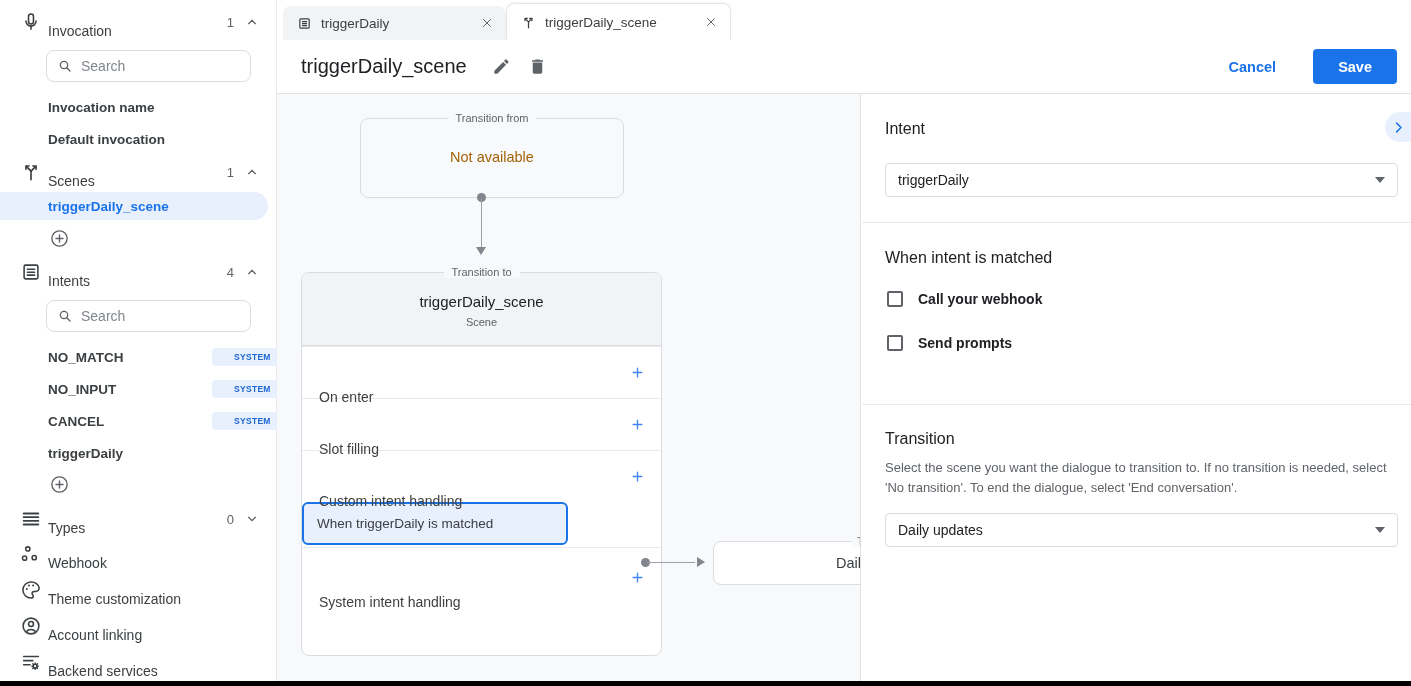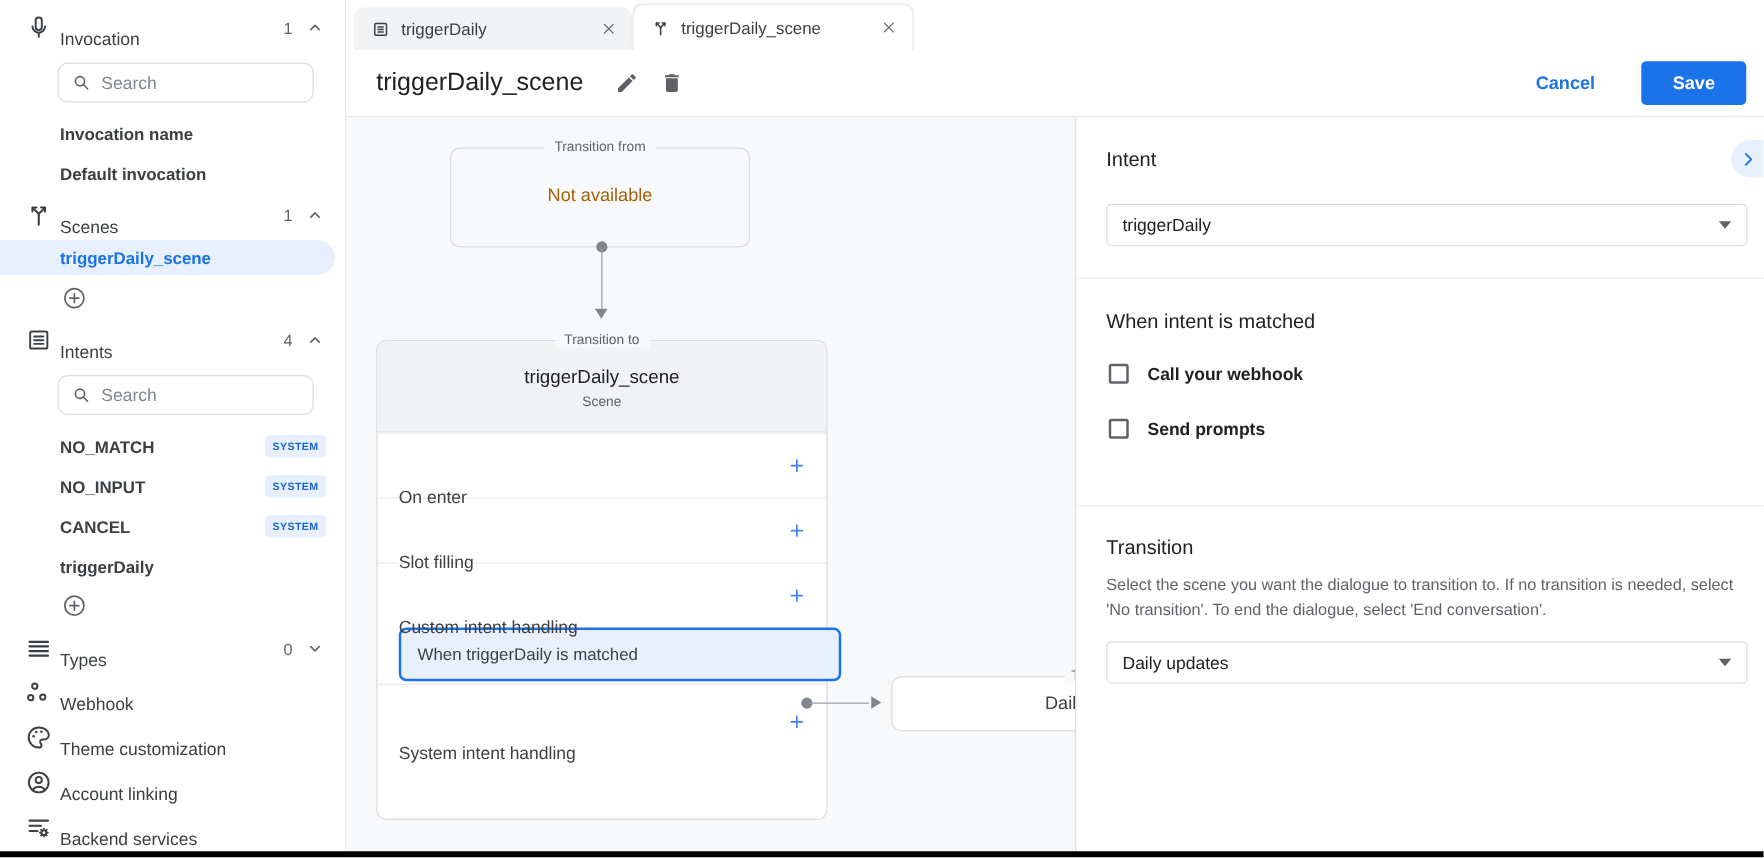--- a/index.html
+++ b/index.html
@@ -29,21 +29,21 @@
   }
   .search-box input {
     border: none; outline: none; font-size: 14px; color: #3c4043; width: 130px;
     font-family: "Liberation Sans", sans-serif; background: transparent;
   }
   .search-box input::placeholder { color: #80868b; }
   .side-item { position: absolute; left: 0; right: 0; height: 22px; display: flex; align-items: center; }
   .side-item .item-label { margin-left: 48px; font-size: 13.5px; font-weight: bold; color: #3c4043; }
   .side-item .sys-badge {
     position: absolute; left: 212px; font-size: 8.5px; font-weight: bold; letter-spacing: .3px;
-    color: #1967d2; background: #e8f0fe; border-radius: 4px; padding: 4px 6px;
+    color: #1967d2; background: #e8f0fe; border-radius: 4px; padding: 4px 22px;
   }
   .side-item.selected-pill {
     height: 28px; width: 268px; right: auto;
     background: #e8f0fe; border-radius: 0 14px 14px 0;
   }
   .side-item.selected-pill .item-label { color: #1a73e8; }
   .plus-circle { position: absolute; left: 49px; width: 21px; height: 21px; cursor: pointer; }
 
   
   .tabbar { position: absolute; left: 277px; top: 0; width: 1134px; height: 40px; background: #fff; }
@@ -72,21 +72,21 @@
               border: none; border-radius: 4px; height: 35px; padding: 0 25px; cursor: pointer;
               font-family: "Liberation Sans", sans-serif; }
 
   
   .canvas { position: absolute; left: 277px; top: 94px; width: 583px; height: 587px;
             background: #f8f9fa; overflow: hidden; }
   .fieldset-label {
     position: absolute; top: -7px; font-size: 11px; color: #5f6368; background: #f8f9fa;
     padding: 0 8px; white-space: nowrap;
   }
-  .from-box { position: absolute; left: 83px; top: 24px; width: 240px; height: 80px;
+  .from-box { position: absolute; left: 83px; top: 24px; width: 264px; height: 80px;
               border: 1px solid #dadce0; border-radius: 8px; }
   .from-box .fieldset-label { left: 50%; transform: translateX(-50%); }
   .from-content { text-align: center; margin-top: 30px; font-size: 14.5px; color: #a16207; }
 
   .v-connector { position: absolute; left: 200px; top: 99px; width: 10px; height: 62px; }
   .v-connector .dot { position: absolute; left: 0; top: 0; width: 9px; height: 9px; border-radius: 50%; background: #80868b; }
   .v-connector .line { position: absolute; left: 4px; top: 6px; width: 1px; height: 48px; background: #9aa0a6; }
   .v-connector .head { position: absolute; left: -1px; bottom: 0; width: 0; height: 0;
                        border-left: 5.5px solid transparent; border-right: 5.5px solid transparent;
                        border-top: 8px solid #80868b; }
@@ -100,21 +100,21 @@
   .scene-sub { padding-top: 6px; font-size: 11px; color: #5f6368; }
   .box-row { border-top: 1px solid #e8eaed; }
   .box-row:first-of-type { border-top: none; }
   .row-head { height: 51px; display: flex; align-items: center; padding: 0 16px 0 17px; cursor: pointer; }
   .row-label { font-size: 14px; color: #404040; margin-top: 48px; }
   .add-ic { margin-left: auto; width: 15px; height: 15px; cursor: pointer; }
   .row-custom { height: 97px; }
   .row-system { height: 59px; }
   .row-system .row-head { height: 59px; }
   .intent-card {
-    margin-left: 17px; width: 354px; height: 43px; background: #e8f0fe;
+    width: 266px; height: 43px; background: #e8f0fe;
     border: 2px solid #1a73e8; border-radius: 6px; display: flex; align-items: center;
     padding-left: 13px; font-size: 13.5px; color: #3c4043; cursor: pointer;
   }
   .h-connector { position: absolute; left: 364px; top: 464px; width: 64px; height: 10px; }
   .h-connector .dot { position: absolute; left: 0; top: 0; width: 9px; height: 9px; border-radius: 50%; background: #80868b; }
   .h-connector .line { position: absolute; left: 6px; top: 4px; height: 1px; width: 48px; background: #9aa0a6; }
   .h-connector .head { position: absolute; right: 0; top: -1px; width: 0; height: 0;
                        border-top: 5.5px solid transparent; border-bottom: 5.5px solid transparent;
                        border-left: 8px solid #80868b; }
   .next-box { position: absolute; left: 436px; top: 447px; width: 240px; height: 44px;

